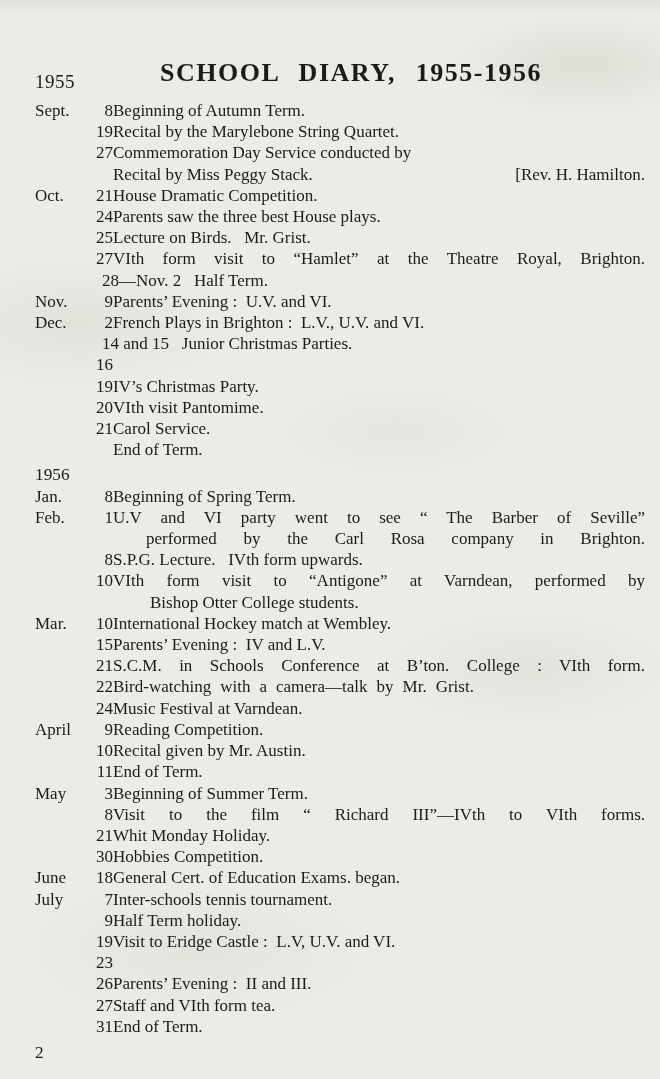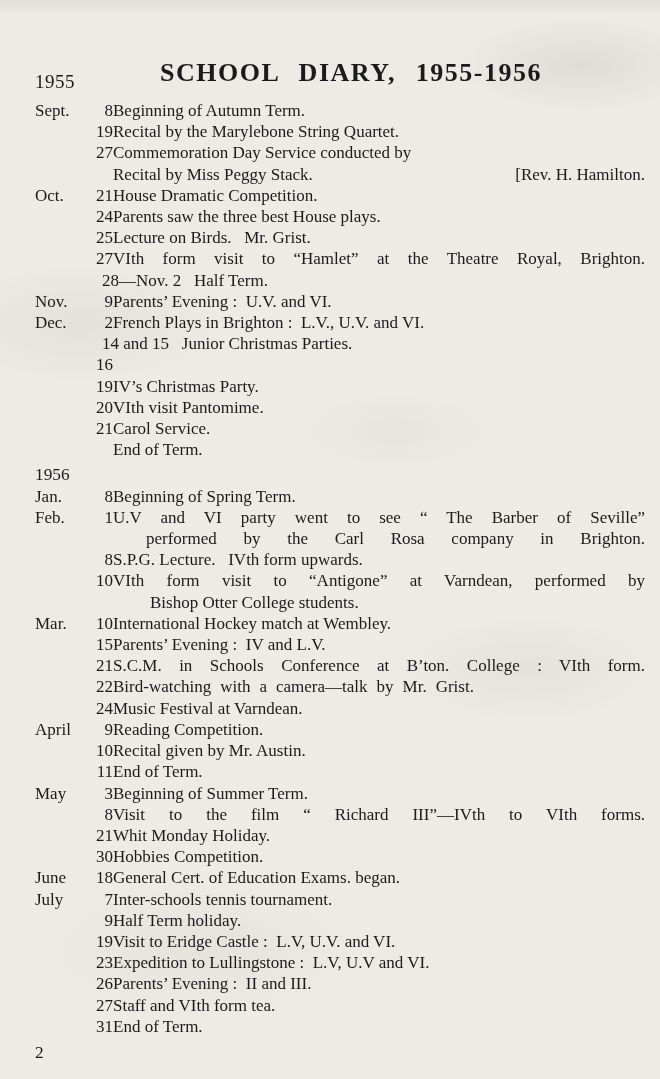--- a/index.html
+++ b/index.html
@@ -250,21 +250,20 @@
         <span class="t">Half Term holiday.</span>
       </div>
       <div class="row entry">
         <span class="m"></span>
         <span class="d">19</span>
         <span class="t">Visit to Eridge Castle :  L.V, U.V. and VI.</span>
       </div>
       <div class="row entry">
         <span class="m"></span>
         <span class="d">23</span>
-        <span class="t">Expedition to Lullingstone :  L.V, U.V and VI.</span>
       </div>
       <div class="row entry">
         <span class="m"></span>
         <span class="d">26</span>
         <span class="t">Parents’ Evening :  II and III.</span>
       </div>
       <div class="row entry">
         <span class="m"></span>
         <span class="d">27</span>
         <span class="t">Staff and VIth form tea.</span>

